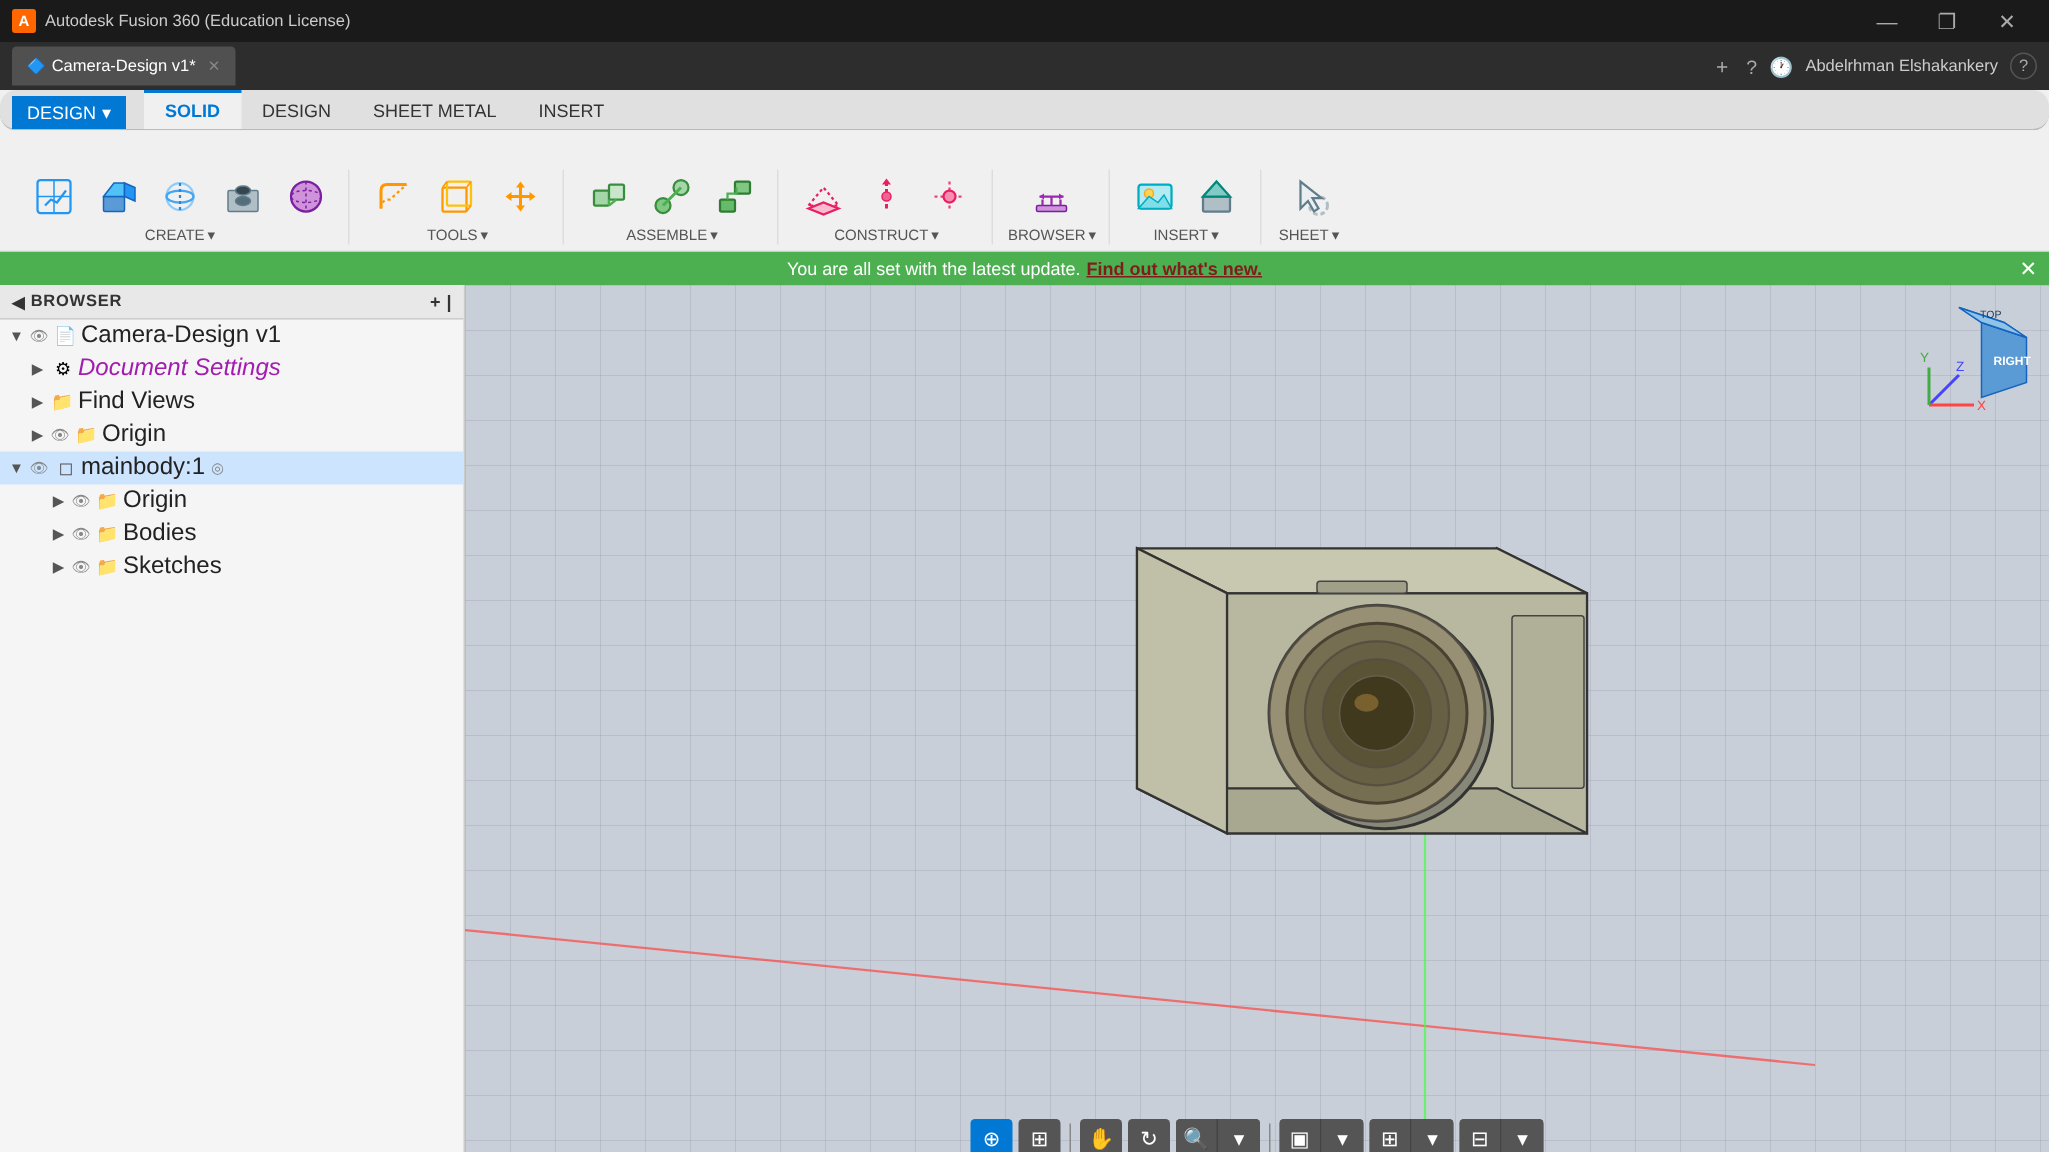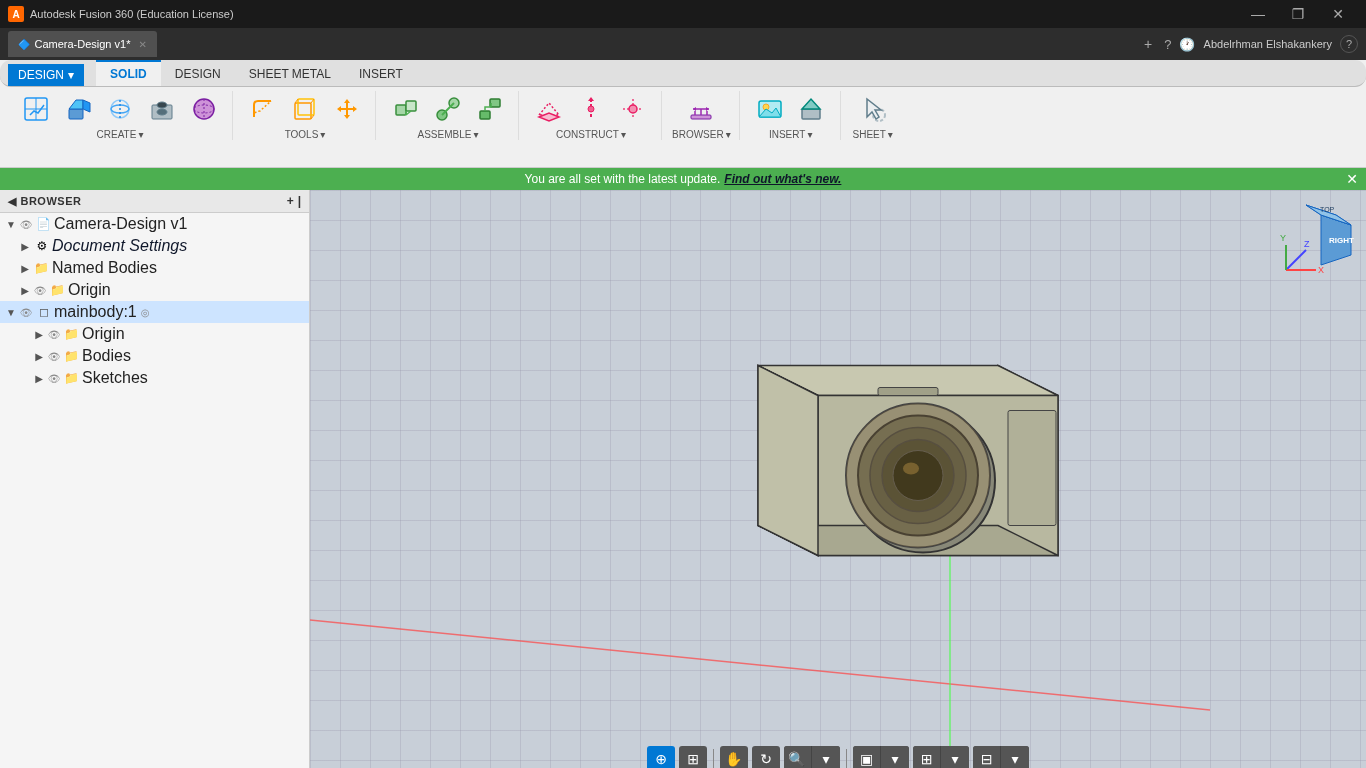--- a/index.html
+++ b/index.html
@@ -30,34 +30,34 @@
     #tabbar .tabbar-actions { margin-left: auto; display: flex; align-items: center; gap: 8px; }
     #tabbar .tabbar-btn { background: none; border: none; color: #aaa; cursor: pointer; font-size: 14px; padding: 2px 4px; }
     #tabbar .user-info { color: #ccc; font-size: 11px; }
 
     
     #ribbon { background: #f0f0f0; border-bottom: 1px solid #ccc; }
     #ribbon-tabs { display: flex; align-items: flex-end; padding: 0 0 0 8px; background: #e0e0e0; border-bottom: 1px solid #bbb; border-radius: 11px; }
     .ribbon-tab { padding: 5px 14px; font-size: 12px; cursor: pointer; color: #333; border-top: 2px solid transparent; }
     .ribbon-tab.active { background: #f0f0f0; color: #0078d4; border-top: 2px solid #0078d4; font-weight: 600; }
     .design-btn { background: #0078d4; color: white; padding: 4px 10px; font-size: 12px; border: none; cursor: pointer; display: flex; align-items: center; gap: 4px; margin-right: 12px; }
-    #ribbon-content { display: flex; align-items: flex-start; padding: 4px 8px; gap: 2px; background: #f0f0f0; height: 80px; }
+    #ribbon-content { display: flex; align-items: flex-end; padding: 4px 8px; gap: 2px; background: #f0f0f0; height: 80px; }
     .ribbon-group { display: flex; flex-direction: column; align-items: center; border-right: 1px solid #ddd; padding: 0 8px; min-width: 60px; }
     .ribbon-group-items { display: flex; align-items: center; gap: 2px; flex: 1; }
     .ribbon-group-label { font-size: 10px; color: #555; margin-top: 2px; display: flex; align-items: center; gap: 2px; }
     .ribbon-btn { display: flex; flex-direction: column; align-items: center; justify-content: center; padding: 3px 5px; cursor: pointer; border: 1px solid transparent; border-radius: 2px; min-width: 36px; }
     .ribbon-btn .rb-icon { width: 28px; height: 28px; display: flex; align-items: center; justify-content: center; font-size: 18px; }
 
     
     #notification-bar {
       background: #4caf50; color: white; text-align: center; padding: 4px;
       font-size: 12px; display: flex; align-items: center; justify-content: center; gap: 4px;
       position: relative;
     }
-    #notification-bar a { color: #0f172a; font-weight: bold; font-style: italic; }
+    #notification-bar a { color: #7f1d1d; font-weight: bold; }
     #notification-bar .close-notif { position: absolute; right: 8px; color: white; cursor: pointer; font-size: 14px; }
 
     
     #main { display: flex; height: calc(768px - 28px - 32px - 88px - 26px); background: #e8e8e8; }
 
     
     #sidebar { width: 310px; background: #f5f5f5; border-right: 1px solid #ccc; display: flex; flex-direction: column; }
     #browser-header { display: flex; align-items: center; justify-content: space-between; padding: 4px 8px; background: #e8e8e8; border-bottom: 1px solid #ccc; font-size: 11px; font-weight: bold; color: #333; }
     #browser-header .bh-left { display: flex; align-items: center; gap: 4px; }
     #browser-content { flex: 1; overflow-y: auto; font-size: 12px; }
@@ -398,27 +398,27 @@
       <div class="tree-item" style="padding-left:4px;">
         <div class="tree-expand">▼</div>
         <div class="tree-eye">👁</div>
         <div class="tree-icon">📄</div>
         <span class="tree-label">Camera-Design v1</span>
       </div>
 
       <div class="tree-item" style="padding-left:18px;">
         <div class="tree-expand">▶</div>
         <div class="tree-icon">⚙</div>
-        <span class="tree-label" style="color:#0f172a; font-style:italic;">Document Settings</span>
+        <span class="tree-label" style="color:#a21caf; font-style:italic;">Document Settings</span>
       </div>
 
       <div class="tree-item" style="padding-left:18px;">
         <div class="tree-expand">▶</div>
         <div class="tree-icon" style="color:#888;">📁</div>
-        <span class="tree-label">Named Bodies</span>
+        <span class="tree-label">Find Views</span>
       </div>
 
       <div class="tree-item" style="padding-left:18px;">
         <div class="tree-expand">▶</div>
         <div class="tree-eye">👁</div>
         <div class="tree-icon" style="color:#aaa;">📁</div>
         <span class="tree-label">Origin</span>
       </div>
 
       <div class="tree-item selected" style="padding-left:4px; background:#cde4ff;">

